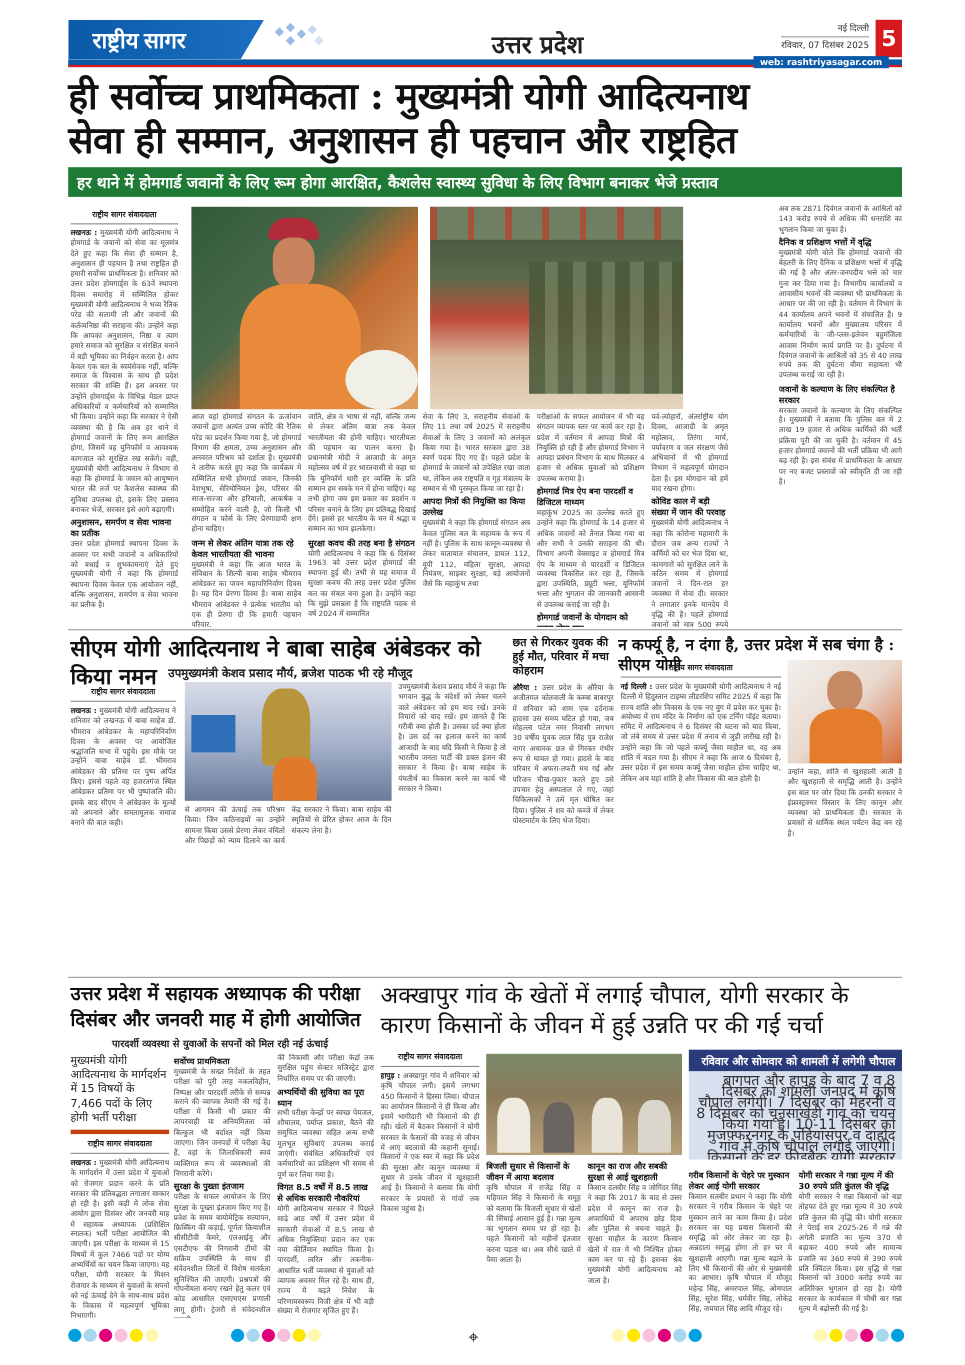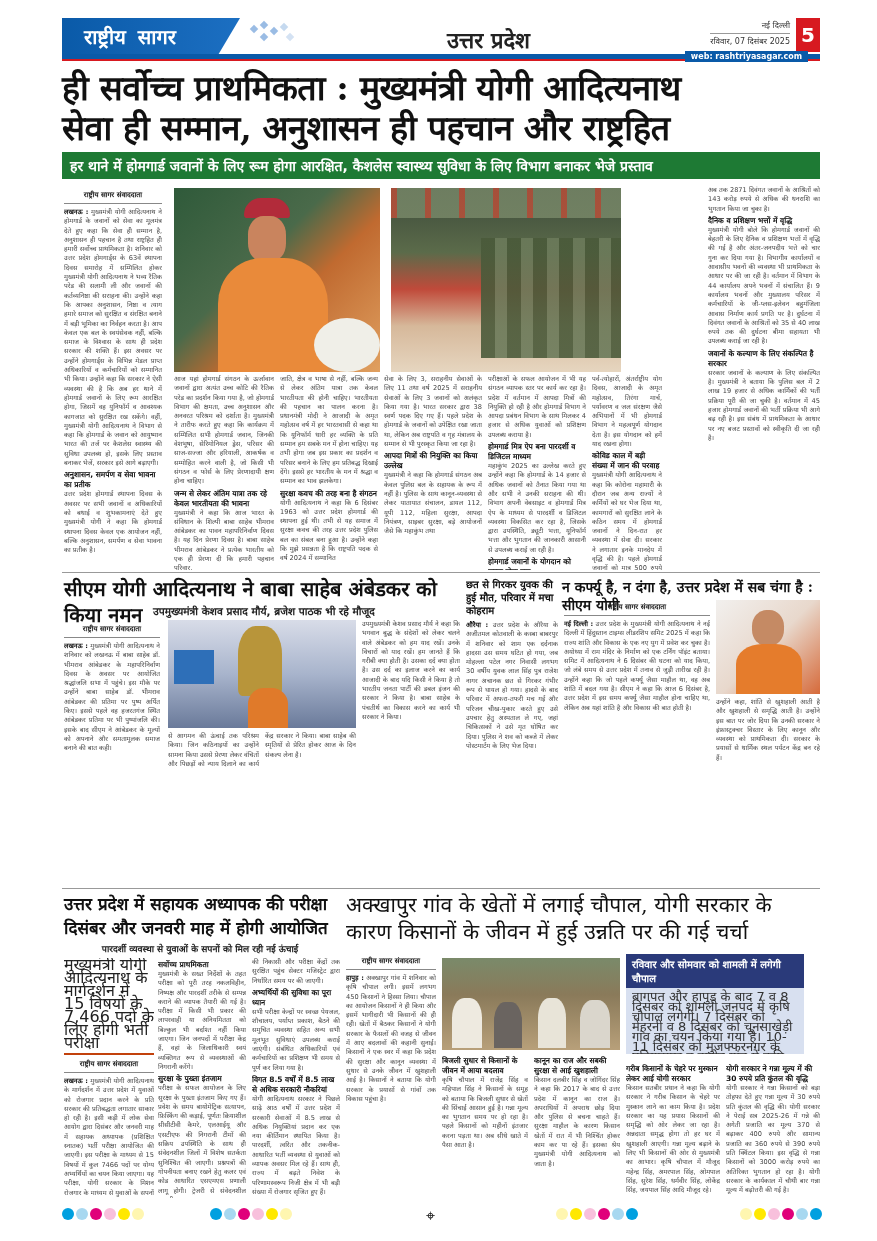--- a/index.html
+++ b/index.html
@@ -1,21 +1,21 @@
 <!DOCTYPE html>
 <html><head>
 <meta charset="utf-8">
 <style>
   * { box-sizing: border-box; margin: 0; padding: 0; }
   body { width: 877px; height: 1241px; background: #fff; font-family: "DejaVu Sans", sans-serif; color: #222; position: relative; overflow: hidden; }
   .page { position: absolute; left: 62px; top: 18px; width: 758px; }
 
   
   .masthead { position: relative; height: 44px; display: flex; }
-  .brand { width: 178px; height: 36px; background: linear-gradient(90deg,#0a5aa8,#1c6fc2); color: #fff; font-family: Liberation Mono, monospace; font-weight: bold; font-size: 20px; display: flex; align-items: center; padding-left: 22px; clip-path: polygon(0 0, 100% 0, 88% 100%, 0 100%); }
+  .brand { width: 178px; height: 36px; background: linear-gradient(90deg,#0a5aa8,#1c6fc2); color: #fff; font-family: Liberation Serif, serif; font-weight: bold; font-size: 20px; display: flex; align-items: center; padding-left: 22px; clip-path: polygon(0 0, 100% 0, 88% 100%, 0 100%); }
   .brand-deco { position: absolute; left: 185px; top: 4px; width: 60px; height: 28px; }
   .brand-deco span { position: absolute; width: 6px; height: 6px; background: #6fa0d8; transform: rotate(45deg); opacity: .7; }
   .section-title { position: absolute; left: 385px; top: 6px; font-family: "DejaVu Serif", serif; font-size: 22px; font-weight: bold; color: #222; }
   .dateblock { position: absolute; right: 30px; top: 2px; text-align: right; font-size: 8px; color: #333; line-height: 12px; }
   .dateblock .city { border-bottom: 1px solid #999; padding-bottom: 1px; margin-bottom: 2px; }
   .pageno { position: absolute; right: 0; top: 0; width: 24px; height: 34px; background: #d71920; color: #fff; font-weight: bold; font-size: 20px; display: flex; align-items: center; justify-content: center; }
   .bluebar { position: absolute; left: 0; right: 0; top: 36px; height: 7px; background: #0a5aa8; border-bottom: 2px solid #d71920; }
   .web { position: absolute; right: 12px; top: 33px; background: #0a5aa8; color: #fff; font-size: 8px; font-weight: bold; padding: 1px 6px; }
 
   
@@ -162,21 +162,21 @@
 </div>
 <div class="col" style="left:716px;top:698px;width:104px;height:186px;">
   <div class="txt">उन्होंने कहा, शांति से खुशहाली आती है और खुशहाली से समृद्धि आती है। उन्होंने इस बात पर जोर दिया कि उनकी सरकार ने इंफ्रास्ट्रक्चर विस्तार के लिए कानून और व्यवस्था को प्राथमिकता दी। सरकार के प्रयासों से धार्मिक स्थल पर्यटन केंद्र बन रहे हैं।</div>
 </div>
 
 <div class="divider" style="left:62px;top:888px;width:758px;height:1px;"></div>
 
 <div class="hl2" style="position:absolute;left:64px;top:892px;width:272px;font-size:17px;line-height:24px;">उत्तर प्रदेश में सहायक अध्यापक की परीक्षा दिसंबर और जनवरी माह में होगी आयोजित</div>
 <div class="sub2" style="position:absolute;left:64px;top:942px;width:272px;font-size:9px;">पारदर्शी व्यवस्था से युवाओं के सपनों को मिल रही नई ऊंचाई</div>
 <div class="col" style="left:64px;top:958px;width:90px;height:240px;">
-  <div style="font-size:16px;line-height:13px;color:#222;border-bottom:2px solid #c2410c;padding-bottom:4px;">मुख्यमंत्री योगी आदित्यनाथ के मार्गदर्शन में 15 विषयों के 7,466 पदों के लिए होगी भर्ती परीक्षा</div>
+  <div style="font-size:10px;line-height:13px;color:#222;border-bottom:4px solid #c2410c;padding-bottom:4px;">मुख्यमंत्री योगी आदित्यनाथ के मार्गदर्शन में 15 विषयों के 7,466 पदों के लिए होगी भर्ती परीक्षा</div>
   <div class="byline">राष्ट्रीय सागर संवाददाता</div>
   <div class="txt"><b>लखनऊ :</b> <span>मुख्यमंत्री योगी आदित्यनाथ के मार्गदर्शन में उत्तर प्रदेश में युवाओं को रोजगार प्रदान करने के प्रति सरकार की प्रतिबद्धता लगातार साकार हो रही है। इसी कड़ी में लोक सेवा आयोग द्वारा दिसंबर और जनवरी माह में सहायक अध्यापक (प्रशिक्षित स्नातक) भर्ती परीक्षा आयोजित की जाएगी। इस परीक्षा के माध्यम से 15 विषयों में कुल 7466 पदों पर योग्य अभ्यर्थियों का चयन किया जाएगा। यह परीक्षा, योगी सरकार के मिशन रोजगार के माध्यम से युवाओं के सपनों को नई ऊंचाई देने के साथ-साथ प्रदेश के विकास में महत्वपूर्ण भूमिका निभाएगी।</span></div>
 
 </div>
 <div class="col" style="left:158px;top:958px;width:88px;height:240px;">
   <div class="subhead">सर्वोच्च प्राथमिकता</div>
   <div class="txt">मुख्यमंत्री के सख्त निर्देशों के तहत परीक्षा को पूरी तरह नकलविहीन, निष्पक्ष और पारदर्शी तरीके से सम्पन्न कराने की व्यापक तैयारी की गई है। परीक्षा में किसी भी प्रकार की लापरवाही या अनियमितता को बिल्कुल भी बर्दाश्त नहीं किया जाएगा। जिन जनपदों में परीक्षा केंद्र हैं, वहां के जिलाधिकारी स्वयं व्यक्तिगत रूप से व्यवस्थाओं की निगरानी करेंगे।</div>
   <div class="subhead">सुरक्षा के पुख्ता इंतजाम</div>
   <div class="txt">परीक्षा के सफल आयोजन के लिए सुरक्षा के पुख्ता इंतजाम किए गए हैं। प्रवेश के समय बायोमेट्रिक सत्यापन, फ्रिस्किंग की कड़ाई, पूर्णतः क्रियाशील सीसीटीवी कैमरे, एलआईयू और एसटीएफ की निगरानी टीमों की सक्रिय उपस्थिति के साथ ही संवेदनशील जिलों में विशेष सतर्कता सुनिश्चित की जाएगी। प्रश्नपत्रों की गोपनीयता बनाए रखने हेतु कलर एवं कोड आधारित एसएमएस प्रणाली लागू होगी। ट्रेजरी से संवेदनशील सामग्री</div>
 </div>
@@ -200,21 +200,21 @@
   <div style="position:absolute;left:138px;top:42px;width:30px;height:48px;background:#dad6cc;border-radius:40% 40% 0 0;"></div>
 </div>
 <div class="col" style="left:442px;top:1054px;width:86px;height:144px;">
   <div class="subhead">बिजली सुधार से किसानों के जीवन में आया बदलाव</div>
   <div class="txt">कृषि चौपाल में राजेंद्र सिंह व महिपाल सिंह ने किसानों के समूह को बताया कि बिजली सुधार से खेतों की सिंचाई आसान हुई है। गन्ना मूल्य का भुगतान समय पर हो रहा है। पहले किसानों को महीनों इंतजार करना पड़ता था। अब सीधे खाते में पैसा आता है।</div>
 </div>
 <div class="col" style="left:534px;top:1054px;width:86px;height:144px;">
   <div class="subhead">कानून का राज और सबकी सुरक्षा से आई खुशहाली</div>
   <div class="txt">किसान दलबीर सिंह व जोगिंदर सिंह ने कहा कि 2017 के बाद से उत्तर प्रदेश में कानून का राज है। अपराधियों में अपराध छोड़ दिया और पुलिस से बचना चाहते हैं। सुरक्षा माहौल के कारण किसान खेतों में रात में भी निश्चिंत होकर काम कर पा रहे हैं। इसका श्रेय मुख्यमंत्री योगी आदित्यनाथ को जाता है।</div>
 </div>
-<div class="col" style="left:626px;top:954px;width:178px;height:100px;">
+<div class="col" style="left:626px;top:954px;width:194px;height:100px;text-align:right;">
   <div class="box-title">रविवार और सोमवार को शामली में लगेगी चौपाल</div>
   <div class="box">बागपत और हापुड़ के बाद 7 व 8 दिसंबर को शामली जनपद में कृषि चौपाल लगेगी। 7 दिसंबर को मेहरनी व 8 दिसंबर को चूनसाखेड़ी गांव का चयन किया गया है। 10-11 दिसंबर को मुजफ्फरनगर के पहियासपुर व दाहोद गांव में कृषि चौपाल लगाई जाएगी। किसानों के हर फीडबैक योगी सरकार तक पहुंचाए जाएंगे। इसके आधार पर योगी सरकार किसानों की बेहतरी के लिए और भी नए कार्य व प्रयास करेगी।</div>
 </div>
 <div class="col" style="left:626px;top:1062px;width:94px;height:136px;">
   <div class="subhead">गरीब किसानों के चेहरे पर मुस्कान लेकर आई योगी सरकार</div>
   <div class="txt">किसान सतबीर प्रधान ने कहा कि योगी सरकार ने गरीब किसान के चेहरे पर मुस्कान लाने का काम किया है। प्रदेश सरकार का यह प्रयास किसानों की समृद्धि को ओर लेकर जा रहा है। अन्नदाता समृद्ध होगा तो हर घर में खुशहाली आएगी। गन्ना मूल्य बढ़ाने के लिए भी किसानों की ओर से मुख्यमंत्री का आभार। कृषि चौपाल में मौजूद महेन्द्र सिंह, अमरपाल सिंह, ओमपाल सिंह, सुरेश सिंह, धर्मवीर सिंह, लोकेंद्र सिंह, जयपाल सिंह आदि मौजूद रहे।</div>
 </div>
 <div class="col" style="left:726px;top:1062px;width:94px;height:136px;">
   <div class="subhead">योगी सरकार ने गन्ना मूल्य में की 30 रुपये प्रति कुंतल की वृद्धि</div>
   <div class="txt">योगी सरकार ने गन्ना किसानों को बड़ा तोहफा देते हुए गन्ना मूल्य में 30 रुपये प्रति कुंतल की वृद्धि की। योगी सरकार ने पेराई सत्र 2025-26 में गन्ने की अगेती प्रजाति का मूल्य 370 से बढ़ाकर 400 रुपये और सामान्य प्रजाति का 360 रुपये से 390 रुपये प्रति क्विंटल किया। इस वृद्धि से गन्ना किसानों को 3000 करोड़ रुपये का अतिरिक्त भुगतान हो रहा है। योगी सरकार के कार्यकाल में चौथी बार गन्ना मूल्य में बढ़ोत्तरी की गई है।</div>

